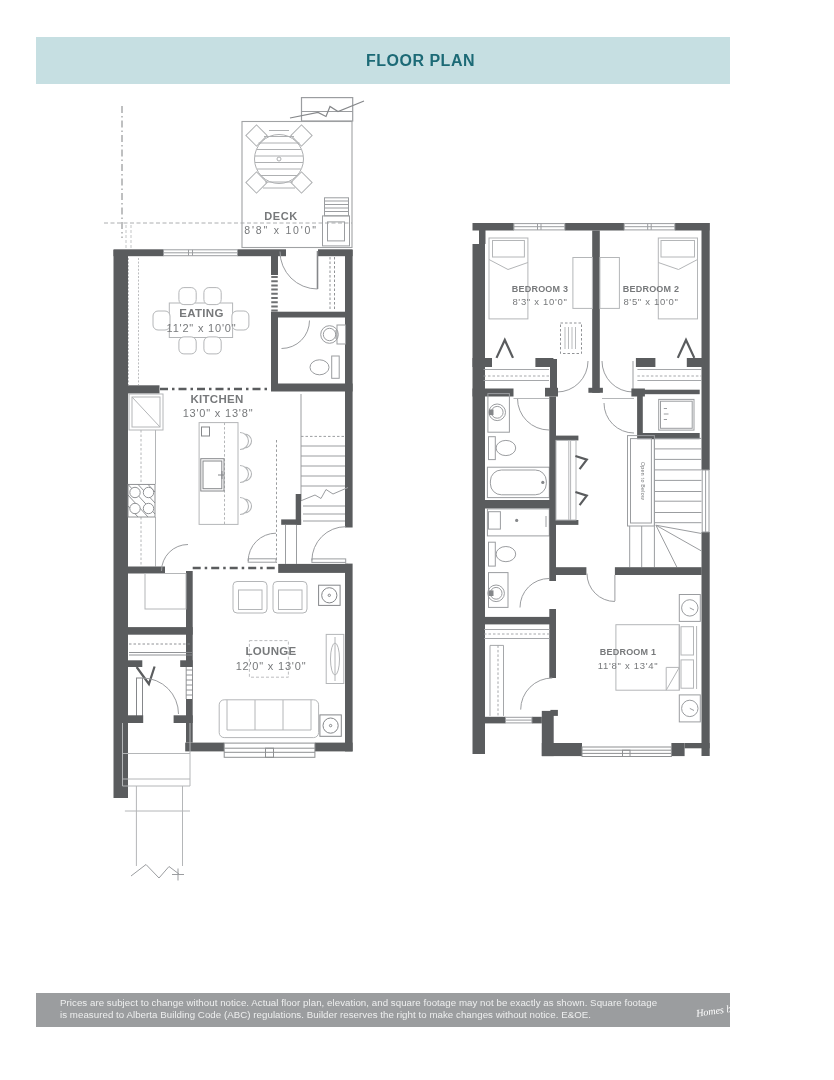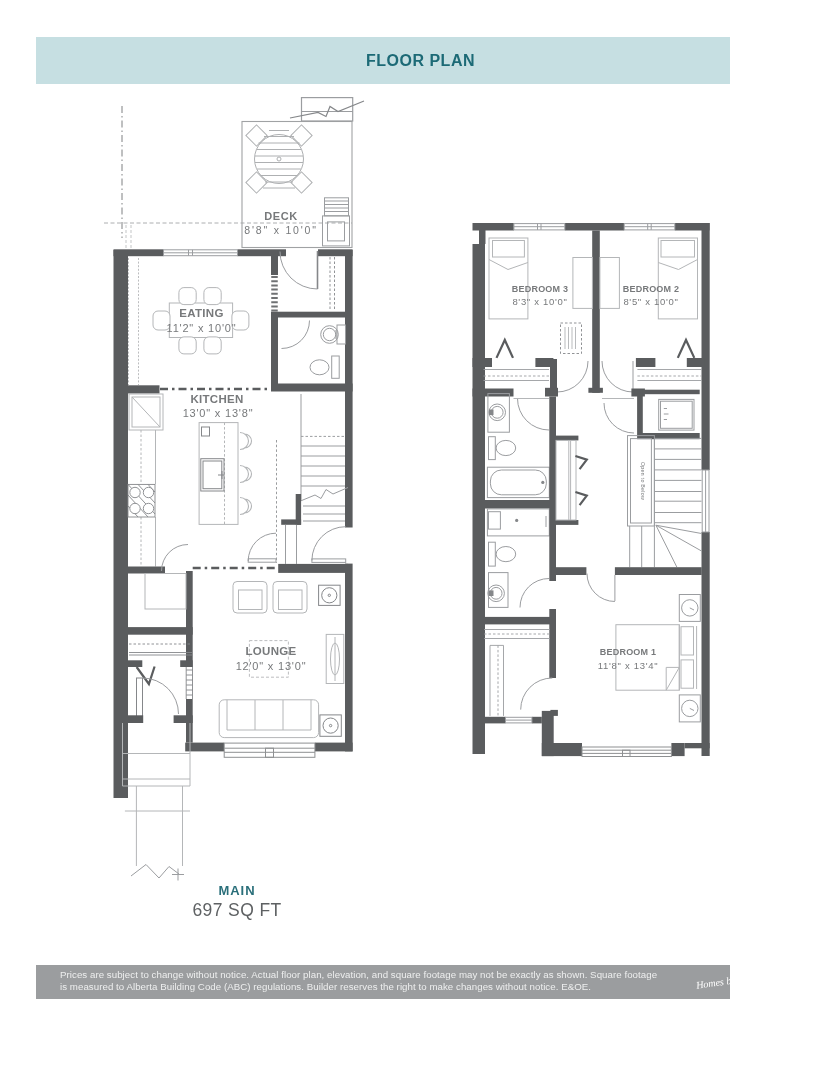--- a/index.html
+++ b/index.html
@@ -1,19 +1,19 @@
 <!DOCTYPE html>
 <html><head>
 <meta charset="utf-8">
 <style>
   html,body{margin:0;padding:0;background:#fff;}
   .page{position:relative;width:730px;height:1080px;background:#fff;font-family:"Liberation Sans",sans-serif;overflow:hidden;}
   .hdr{position:absolute;left:36px;top:37px;width:762px;height:47px;background:#c6dfe2;display:flex;align-items:center;justify-content:center;}
   .hdr span{color:#1c6a76;font-weight:bold;font-size:16px;letter-spacing:0.5px;margin-left:7px;}
-  .ftr{position:absolute;left:36px;top:965px;width:762px;height:34px;background:#9b9d9f;}
+  .ftr{position:absolute;left:36px;top:993px;width:762px;height:34px;background:#9b9d9f;}
   .ftr .txt{position:absolute;left:24px;top:3.5px;width:640px;color:#eeefef;font-size:9.7px;line-height:12.2px;letter-spacing:0.05px;}
   .logo{position:absolute;right:25px;top:0px;height:34px;display:flex;align-items:center;}
   .logo .hb{color:#fff;font-family:"Liberation Serif",serif;font-style:italic;font-size:10px;margin-right:-16px;transform:rotate(-8deg);}
   .logo .avi{color:#fff;font-family:"Liberation Serif",serif;font-weight:bold;font-size:31px;letter-spacing:0px;display:inline-block;transform:scaleX(0.64);transform-origin:right center;}
   .lbl{position:absolute;text-align:center;}
   .lbl .nm{color:#2a6f7a;font-weight:bold;font-size:13px;letter-spacing:1.0px;}
   .lbl .sq{color:#5e6163;font-size:17.5px;letter-spacing:0.4px;margin-top:2px;}
   svg text{font-family:"Liberation Sans",sans-serif;}
 </style>
 </head>
@@ -667,24 +667,20 @@
 <g stroke="#8e9092" stroke-width="1">
 <rect x="582" y="747" width="89.4" height="9.5" fill="#fff"></rect>
 <line x1="582" y1="750.2" x2="671.4" y2="750.2"></line>
 <line x1="582" y1="753.4" x2="671.4" y2="753.4"></line>
 <rect x="622.5" y="750.2" width="7.5" height="6.3"></rect>
 </g>
 </g>
 
 </svg>
 
-<div class="lbl" style="left:157px;top:883px;width:160px;">
-      <div class="nm">MAIN</div>
-      <div class="sq">697 SQ FT</div>
-    </div>
 
 
 <div class="ftr">
 
 <div class="txt">Prices are subject to change without notice. Actual floor plan, elevation, and square footage may not be exactly as shown. Square footage<br>is measured to Alberta Building Code (ABC) regulations. Builder reserves the right to make changes without notice. E&amp;OE.</div>
 
 <div class="logo">
         <span class="hb">Homes by</span>
         <span class="avi">AVI</span>
       </div>

